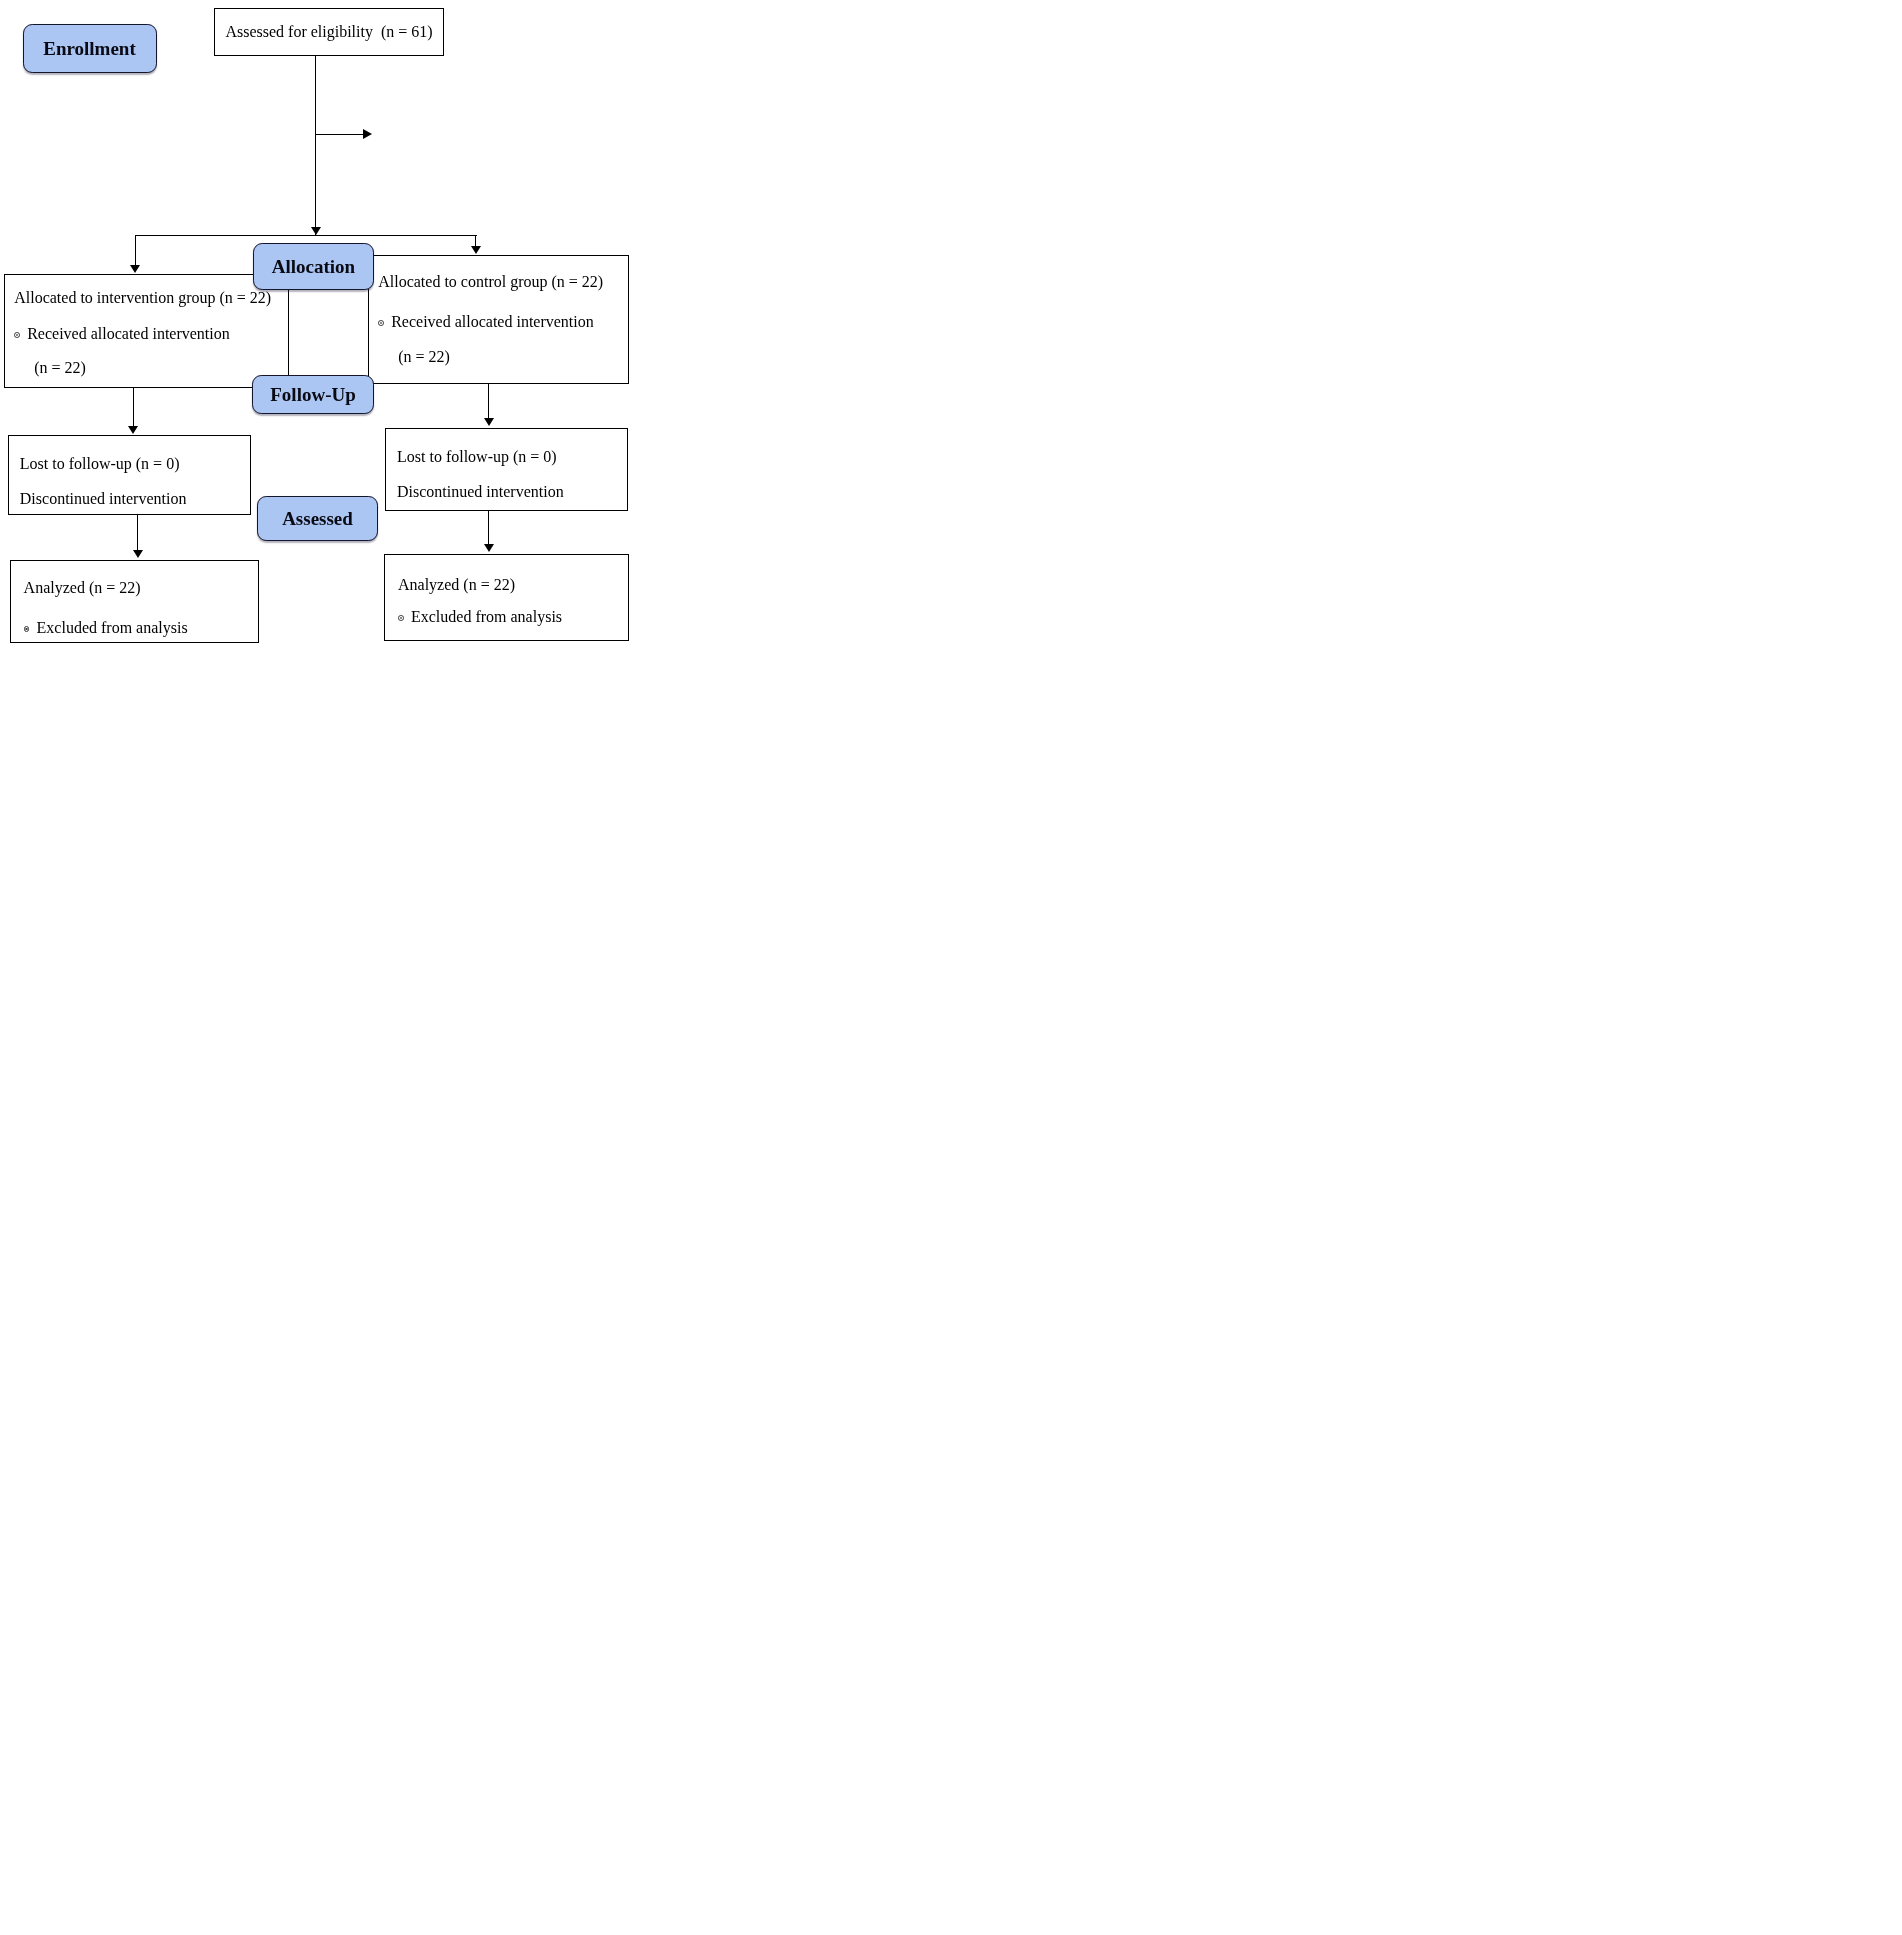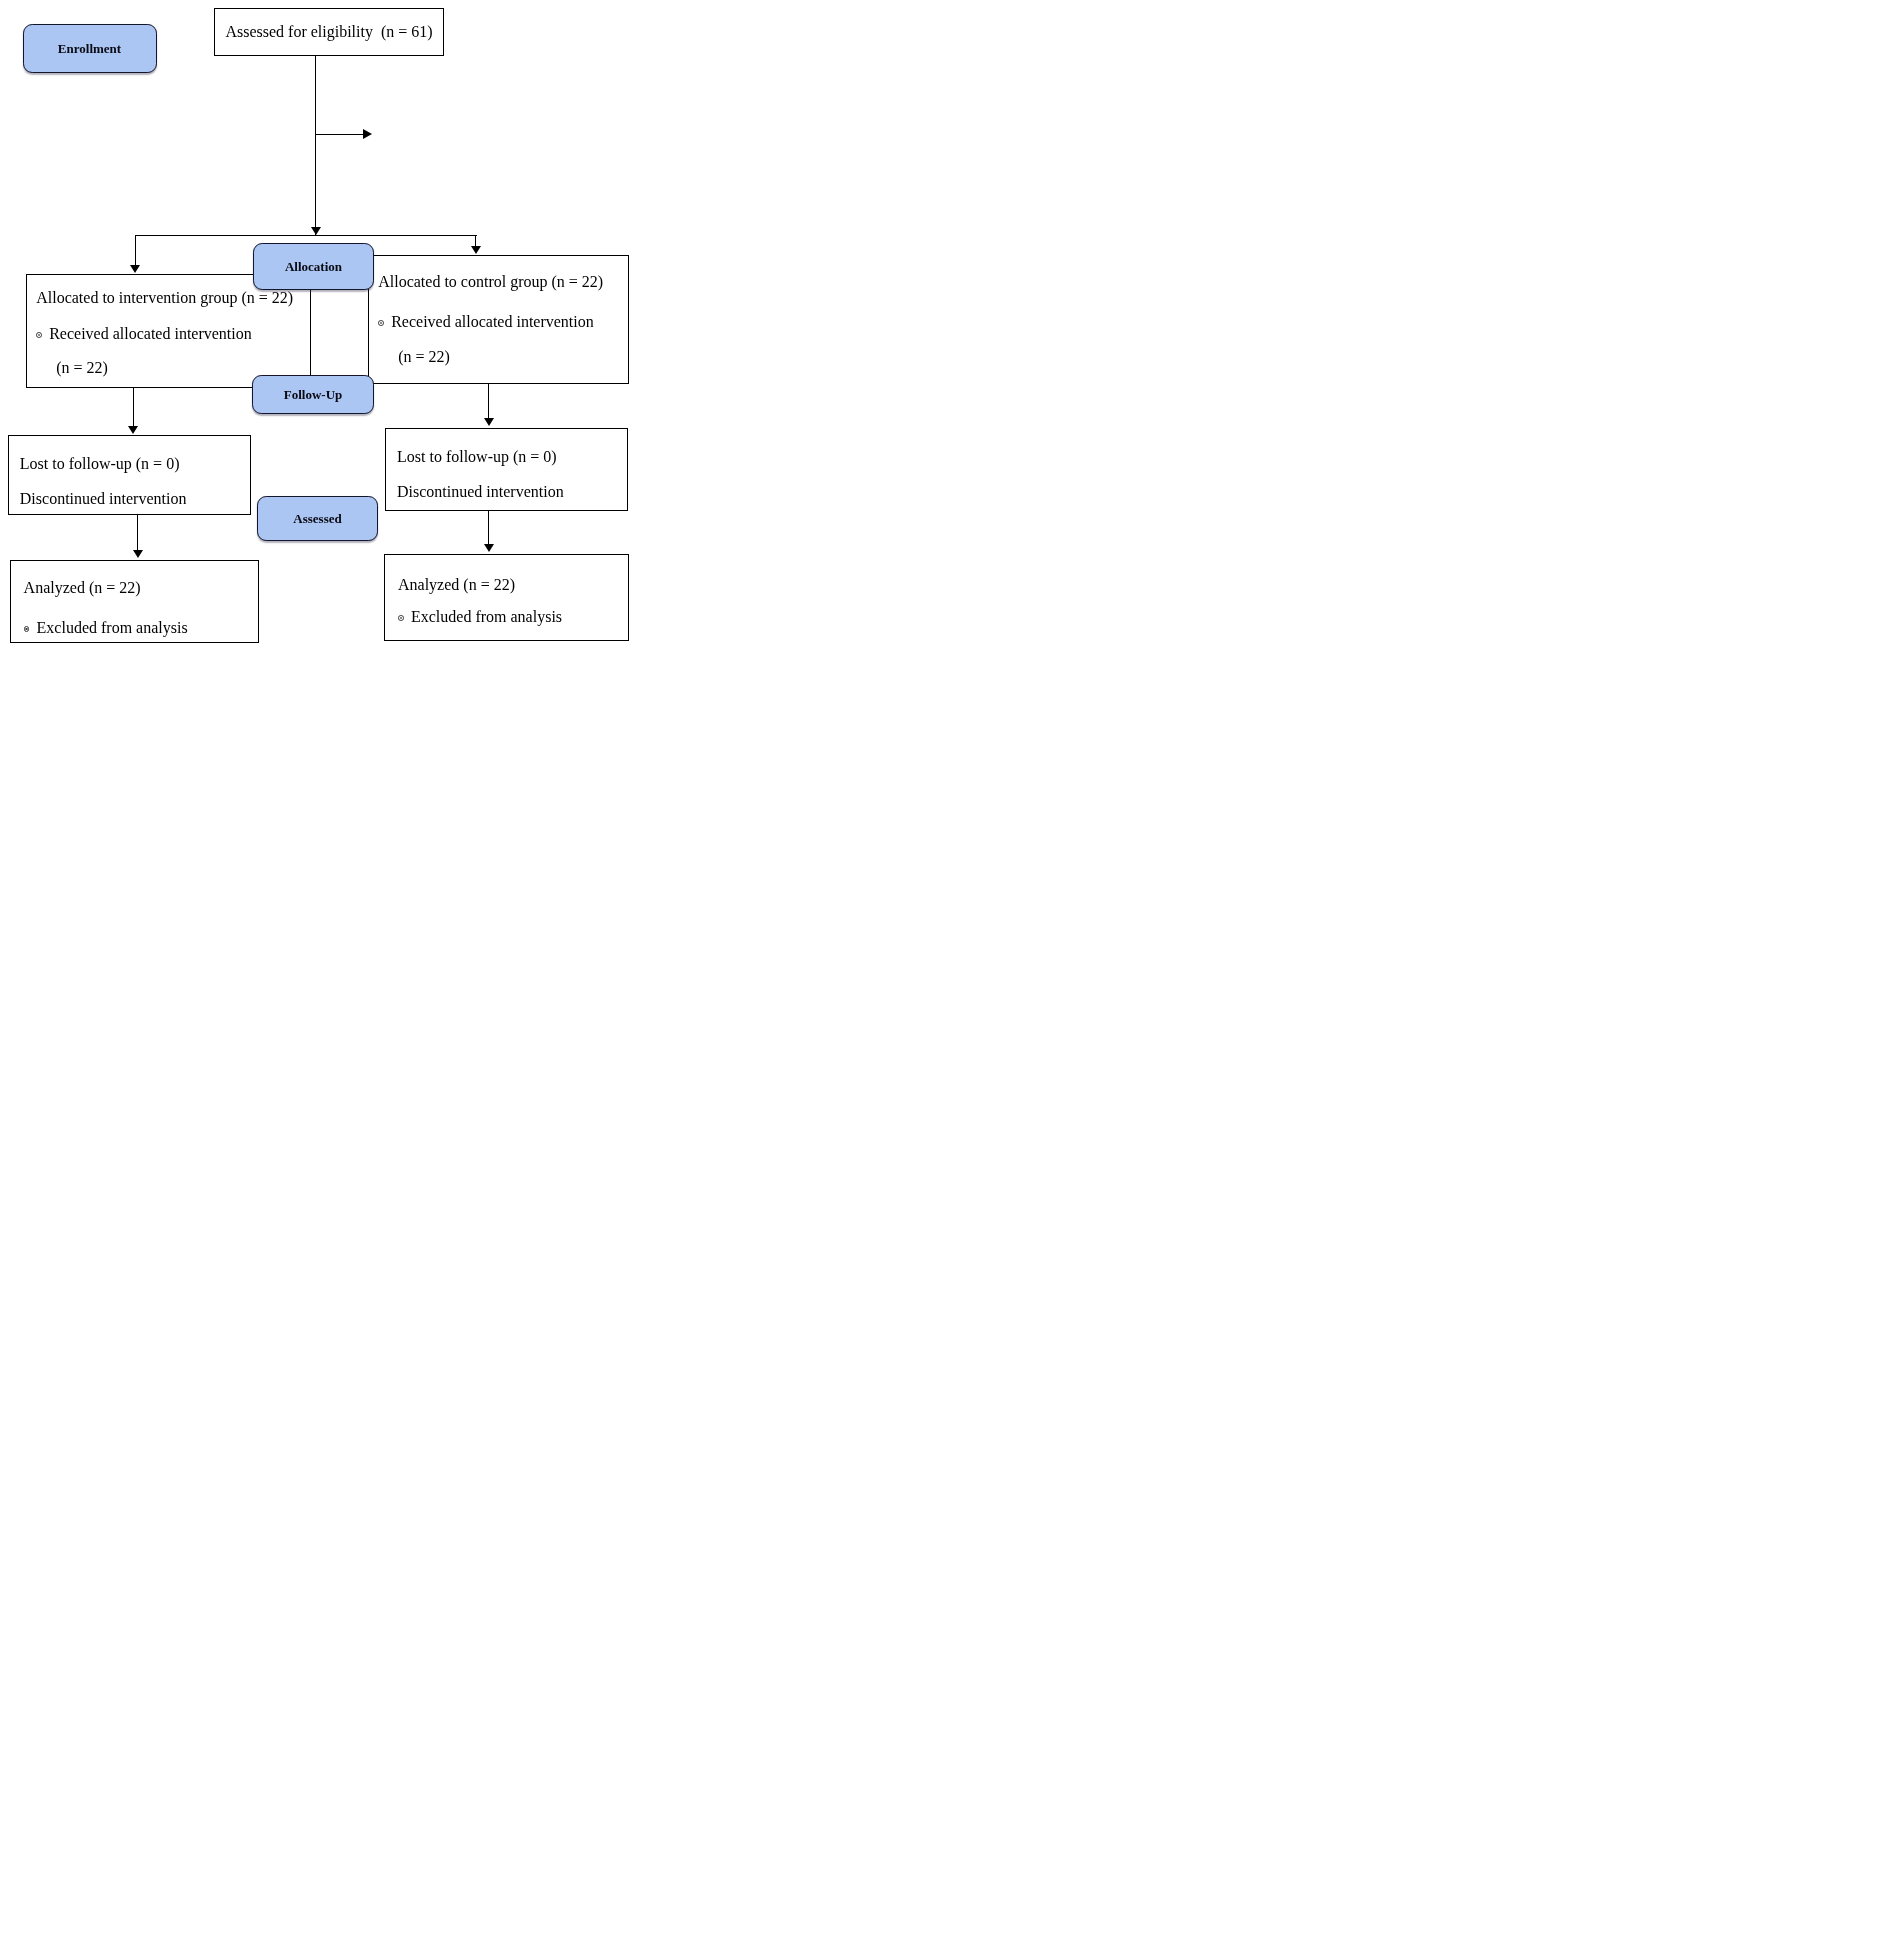--- a/index.html
+++ b/index.html
@@ -29,21 +29,21 @@
   .indent-sm { padding-left:17.4px; }
   
   .bullet { flex:none; width:3.7px; height:3.7px; border:0.8px solid var(--bullet,#3b3b3b);
             border-radius:50%; margin-right:7.3px; position:relative; top:1.8px; }
   .bullet::after { content:""; position:absolute; inset:0.7px;
                    border:0.6px solid var(--bullet,#3b3b3b); border-radius:50%; }
   
   .stage { position:absolute; z-index:3; display:flex; align-items:center; justify-content:center;
            background:var(--stagefill,#abc6f2); border:1.4px solid var(--stageborder,#15152b);
            border-radius:9.2px; box-sizing:border-box;
-           font-weight:bold; font-size:13px; color:#0a0a14;
+           font-weight:bold; font-size:19px; color:#0a0a14;
            box-shadow:0 1.4px 1.4px rgba(40,40,70,.35); }
 </style>
 </head>
 <body>
 
 <div class="canvas">
 
   <div class="conn" style="left:315px; top:56px; width:1.4px; height:180px;"></div>
   <div class="ad" style="left:311px; top:227px;"></div>
 
@@ -68,21 +68,21 @@
   <div class="ad" style="left:133px; top:550px;"></div>
 
   <div class="conn" style="left:488px; top:511px; width:1.4px; height:39px;"></div>
   <div class="ad" style="left:484px; top:544px;"></div>
 
   <div class="wbox center" style="left:214px; top:7.8px; width:230px; height:48px;">
     <div class="trow pre">Assessed for eligibility  (n = 61)</div>
   </div>
 
 
-  <div class="wbox" style="left:26px; top:274px; width:285px; height:114px; padding:15px 3.7px 0 9.2px;">
+  <div class="wbox" style="left:4px; top:274px; width:285px; height:114px; padding:15px 3.7px 0 9.2px;">
     <div class="trow">Allocated to intervention group (n = 22)</div>
     <div class="trow" style="margin-top:20px;">
       <span class="bullet"></span>
       <span>Received allocated intervention</span>
     </div>
     <div class="trow indent" style="margin-top:18.4px;">(n = 22)</div>
   </div>
 
   <div class="wbox" style="left:368px; top:255px; width:261px; height:129px; padding:18px 3.7px 0 9.2px;">
     <div class="trow">Allocated to control group (n = 22)</div>

